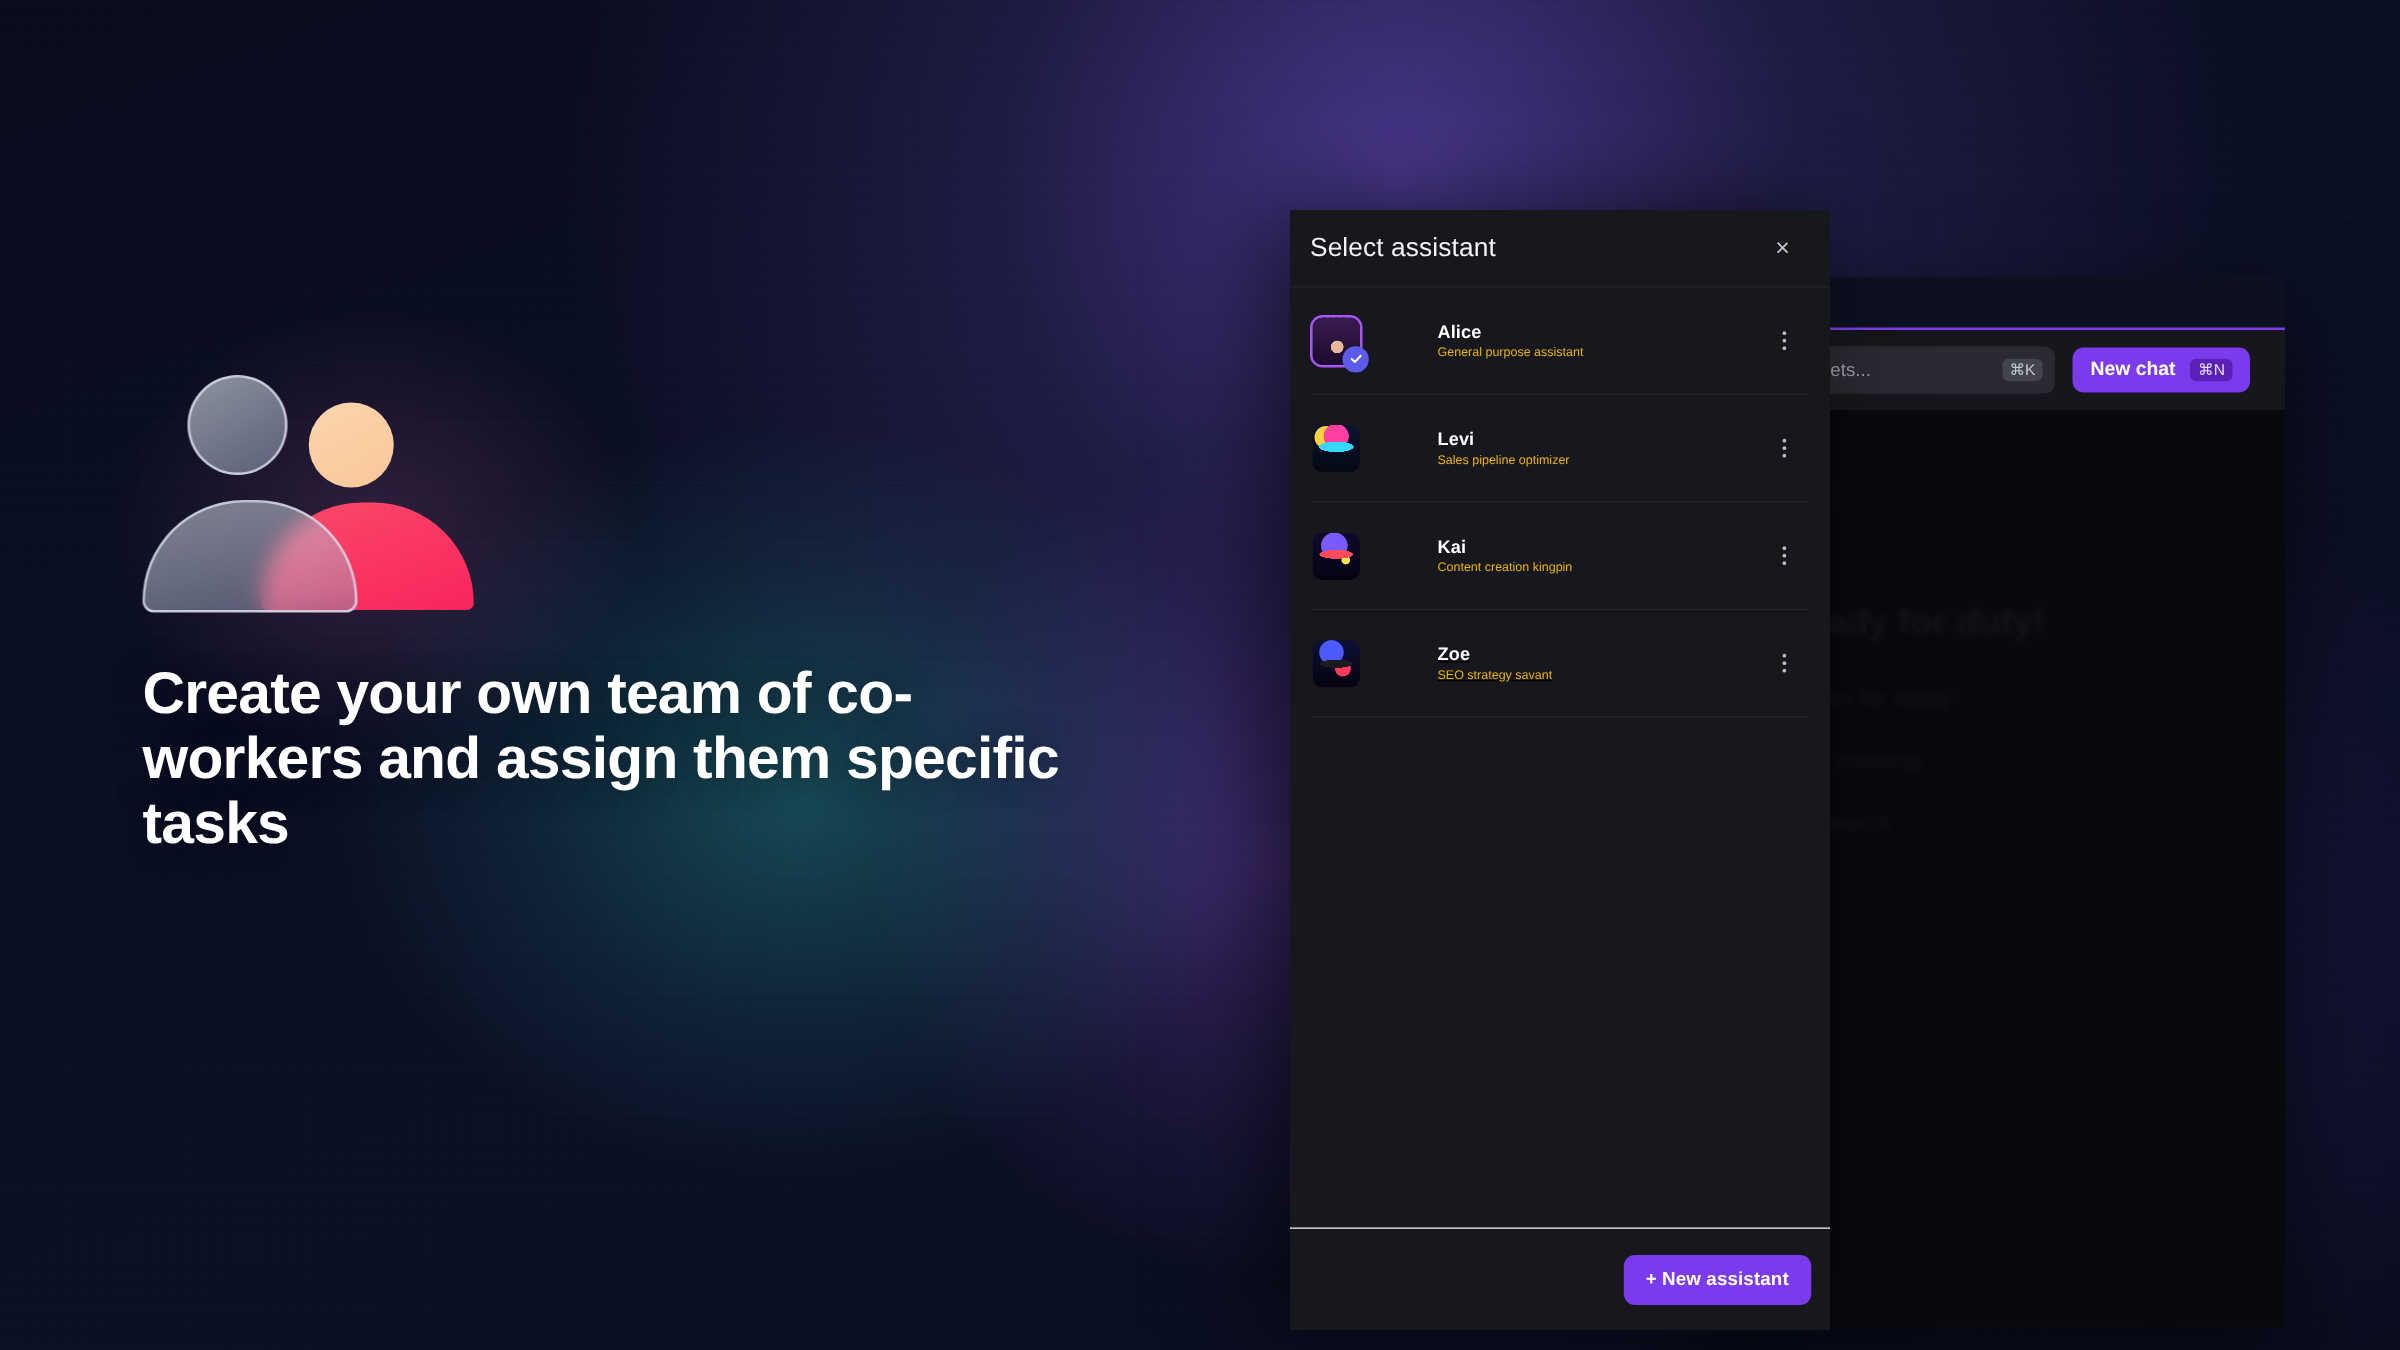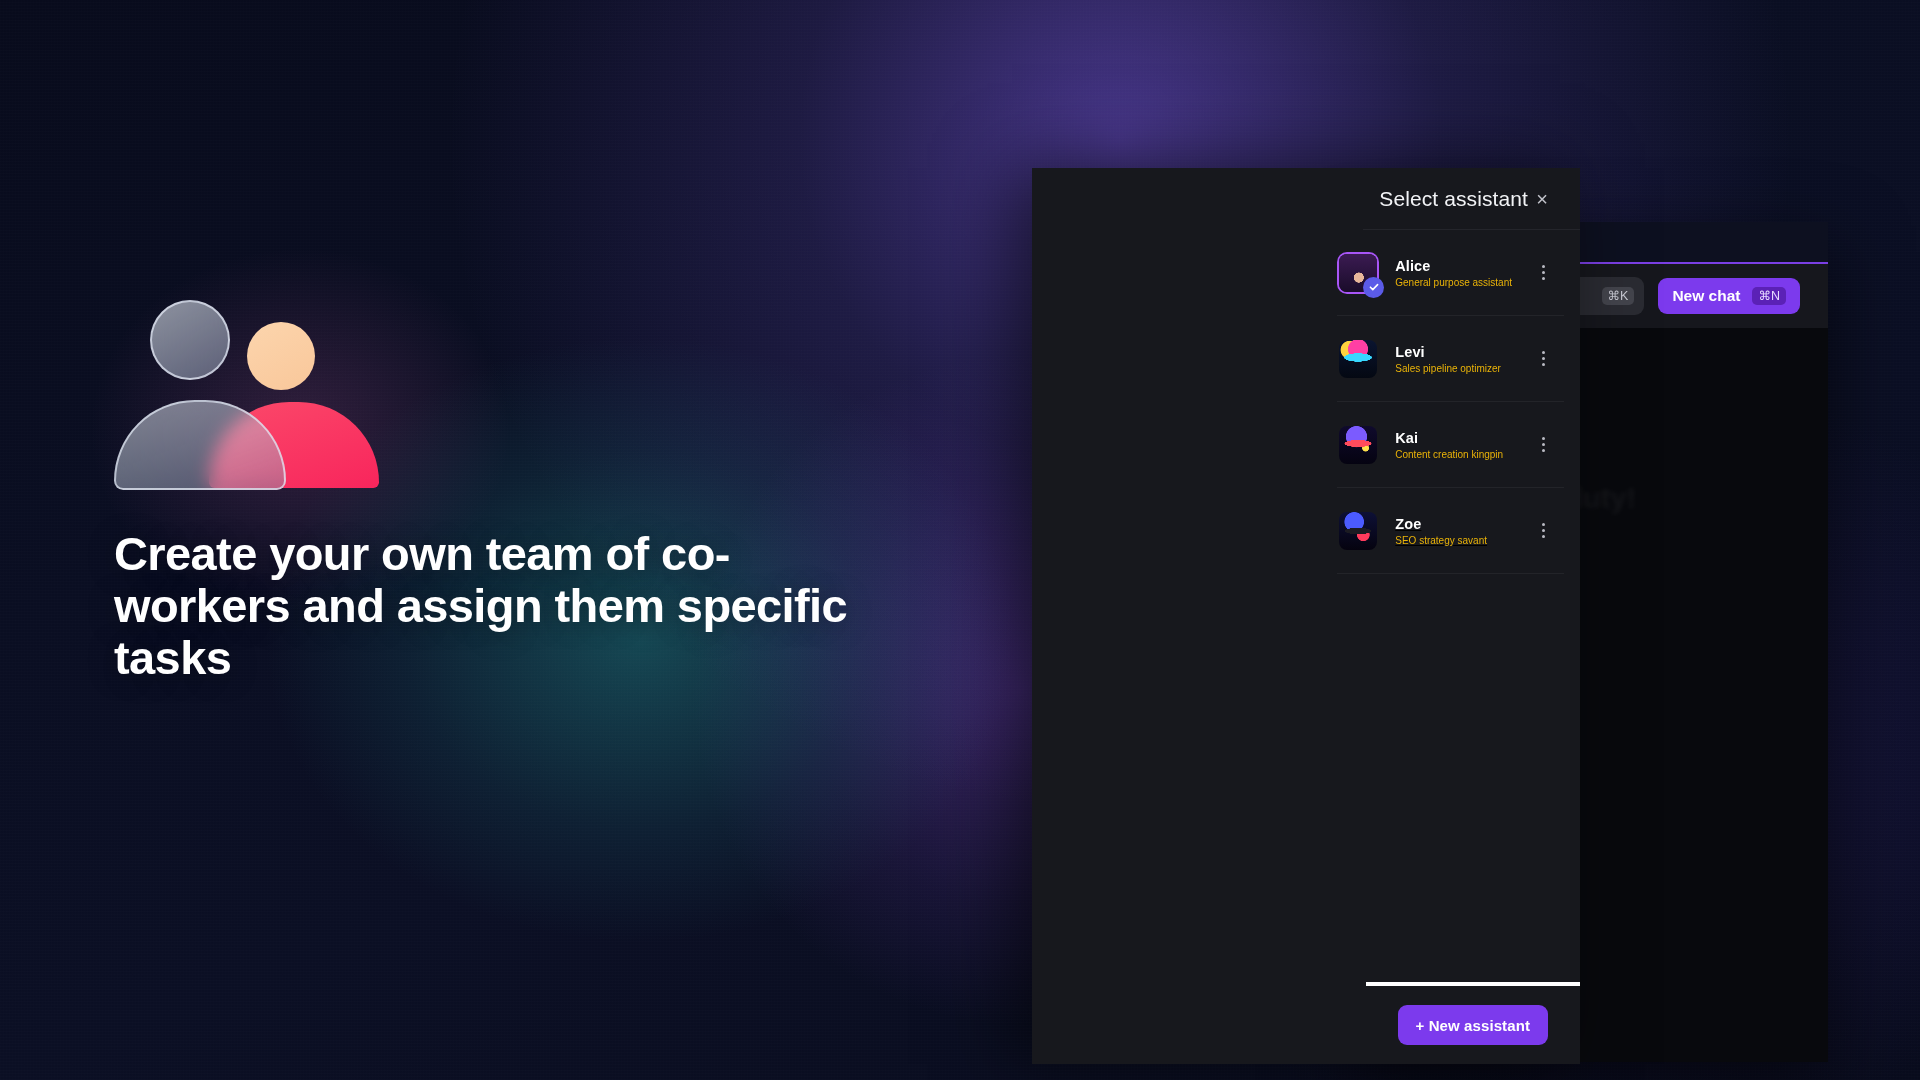--- a/index.html
+++ b/index.html
@@ -181,28 +181,27 @@
     white-space: nowrap;
   }
   .ghost-line.big { font-size: 29px; font-weight: 700; margin-bottom: 34px; }
   .ghost-line.sm  { font-size: 19px; }
 
   
   #modal {
     position: absolute;
     left: 1032px;
     top: 168px;
-    width: 548px;
+    width: 432px;
     height: 896px;
     background: #17181d;
     box-shadow: -20px 0 70px rgba(0,0,0,.55);
     display: flex;
     flex-direction: column;
     overflow: hidden;
-    align-items: flex-end;
   }
   #modal-header {
     display: flex;
     align-items: center;
     justify-content: space-between;
     height: 62px;
     padding: 0 24px 0 16px;
     border-bottom: 1px solid #24252b;
     flex: 0 0 auto;
   }
@@ -252,42 +251,42 @@
   .check-badge {
     position: absolute;
     right: -7px; bottom: -6px;
     width: 21px; height: 21px;
     border-radius: 50%;
     background: #5b5be8;
     display: flex; align-items: center; justify-content: center;
   }
   .check-badge svg { display: block; }
 
-  .a-meta { display: flex; flex-direction: column; gap: 3px; flex: 1 1 auto; min-width: 0; }
+  .a-meta { display: flex; flex-direction: column; gap: 3px; flex: 1 1 auto; min-width: 0; margin-left: 44px; }
   .a-name { color: #ffffff; font-size: 14.5px; font-weight: 700; letter-spacing: .1px; }
   .a-desc { color: #eab308; font-size: 10px; font-weight: 400; }
 
   .dots-btn {
     width: 26px; height: 30px;
     display: flex; flex-direction: column;
     align-items: center; justify-content: center;
     gap: 3px;
     background: none; border: none; cursor: pointer;
     flex: 0 0 auto;
   }
   .dots-btn i { width: 3px; height: 3px; border-radius: 50%; background: #b9bac3; display: block; }
 
   #modal-footer {
     flex: 0 0 auto;
     height: 82px;
-    border-top: 4px solid #ffffff;
+    border-top: 1px solid #ffffff;
     display: flex;
     align-items: center;
     justify-content: flex-end;
-    padding: 0 32px;
+    padding: 0 15px;
   }
   #new-assistant-btn {
     height: 40px;
     padding: 0 18px;
     border-radius: 9px;
     background: #7c3aed;
     color: #fff;
     font-size: 15px;
     font-weight: 700;
     border: none;

